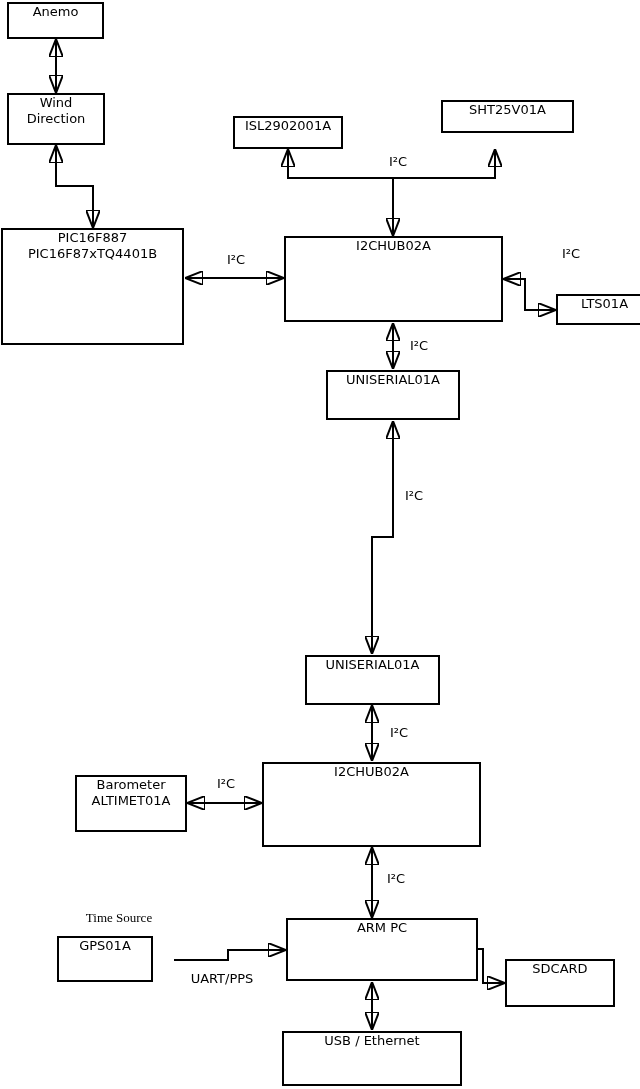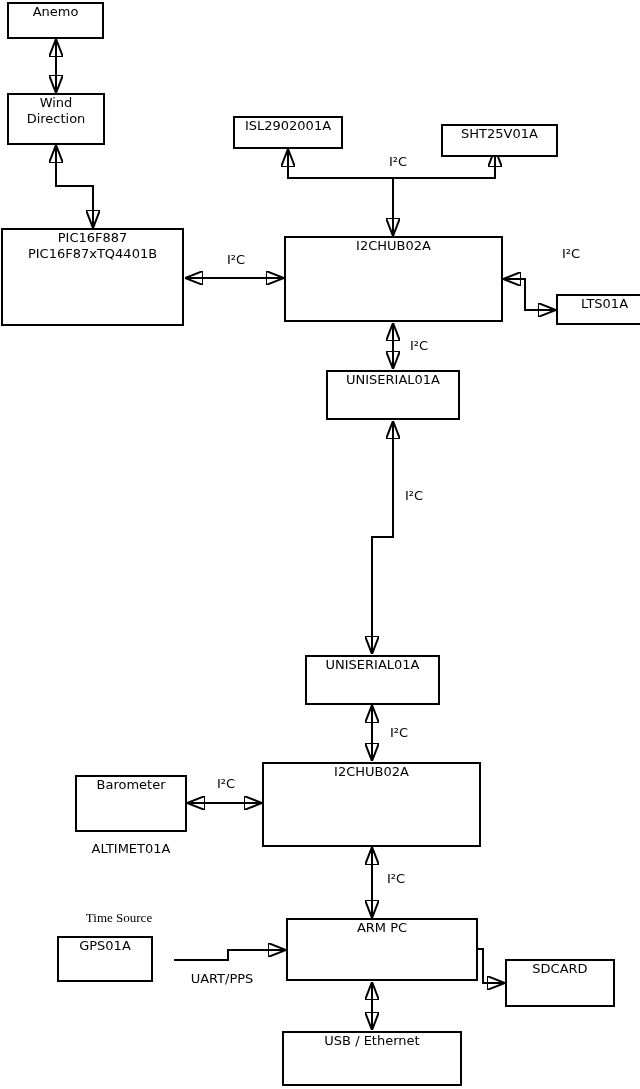--- a/index.html
+++ b/index.html
@@ -86,30 +86,30 @@
 
   <div class="node" style="left:7px; top:2px; width:97px; height:37px;">
     <span>Anemo</span>
   </div>
 
   <div class="node" style="left:7px; top:93px; width:98px; height:52px;">
     <span>Wind</span>
     <span>Direction</span>
   </div>
 
-  <div class="node" style="left:1px; top:228px; width:183px; height:98px;">
+  <div class="node" style="left:1px; top:228px; width:183px; height:117px;">
     <span>PIC16F887</span>
     <span>PIC16F87xTQ4401B</span>
   </div>
 
   <div class="node" style="left:233px; top:116px; width:110px; height:33px;">
     <span>ISL2902001A</span>
   </div>
 
-  <div class="node" style="left:441px; top:124px; width:117px; height:33px;">
+  <div class="node" style="left:441px; top:100px; width:133px; height:33px;">
     <span>SHT25V01A</span>
   </div>
 
   <div class="node" style="left:284px; top:236px; width:219px; height:86px;">
     <span>I2CHUB02A</span>
   </div>
 
   <div class="node" style="left:556px; top:294px; width:97px; height:31px;">
     <span>LTS01A</span>
   </div>
@@ -119,21 +119,21 @@
   </div>
 
   <div class="node" style="left:305px; top:655px; width:135px; height:50px;">
     <span>UNISERIAL01A</span>
   </div>
 
   <div class="node" style="left:262px; top:762px; width:219px; height:85px;">
     <span>I2CHUB02A</span>
   </div>
 
-  <div class="node" style="left:75px; top:775px; width:112px; height:57px;gap:48px;">
+  <div class="node" style="left:75px; top:775px; width:112px; height:57px;">
     <span>Barometer</span>
     <span>ALTIMET01A</span>
   </div>
 
   <div class="node" style="left:286px; top:918px; width:192px; height:63px;">
     <span>ARM PC</span>
   </div>
 
   <div class="node" style="left:57px; top:936px; width:96px; height:46px;">
     <span>GPS01A</span>

